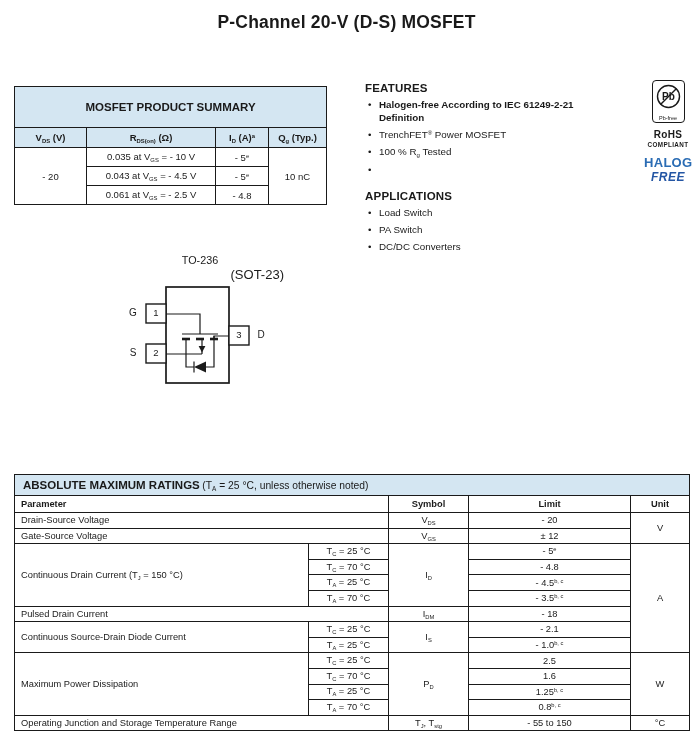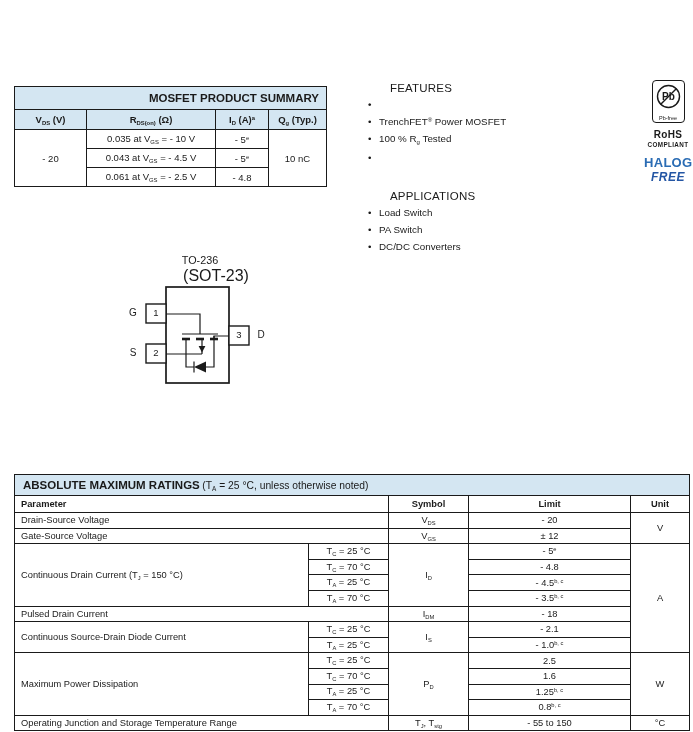--- a/index.html
+++ b/index.html
@@ -13,46 +13,46 @@
 
   
   .sb { font-size:0.62em; vertical-align:-0.3em; }
   .sp { font-size:0.62em; vertical-align:0.5em; }
 
   
   .summary { position:absolute; left:14px; top:86px; border-collapse:collapse;
     border:1.6px solid #1a1a1a; table-layout:fixed; width:312px; }
   .summary th, .summary td { border:1px solid #1a1a1a; font-size:9.5px; text-align:center; vertical-align:middle; }
   .summary .t-title { background:#d4e6f2; font-weight:bold; font-size:11.5px;
-    text-align:right; padding:5px 7px; height:21px; }
+    text-align:center; padding:14px 7px; height:21px; }
   .summary th { background:#d4e6f2; height:20px; font-weight:bold; }
   .summary td { height:19px; }
 
   
   .features { position:absolute; left:365px; top:82px; width:278px; }
   .applications { position:absolute; left:365px; top:190px; width:278px; }
-  .sec-title { font-weight:normal; font-size:11.5px; margin-bottom:5px; letter-spacing:0.2px;margin-left:25px; }
+  .sec-title { font-weight:bold; font-size:11.5px; margin-bottom:5px; letter-spacing:0.2px; }
   .b-row { display:flex; font-size:9.8px; margin-bottom:4.5px; line-height:1.3; }
   .b-dot { width:14px; flex:none; padding-left:3px; }
   .bold-item { font-weight:bold; }
 
   
   .badges { position:absolute; left:644px; top:80px; width:48px; text-align:center; }
   .pb-box { position:relative; width:33px; height:43px; border:1.8px solid #1a1a1a;
     border-radius:4px; margin:0 auto; }
   .pb-free-label { position:absolute; bottom:1px; left:0; width:100%; font-size:5.5px; }
   .rohs { font-size:10px; font-weight:bold; margin-top:6px; letter-spacing:0.3px; }
   .compliant { font-size:6.3px; font-weight:bold; letter-spacing:0.4px; margin-top:1px; }
   .halogen { font-size:13px; font-weight:bold; color:#2a6cb4; margin-top:7px; letter-spacing:0.3px; }
   .free { font-size:12px; font-weight:bold; font-style:italic; color:#2456a4; letter-spacing:0.5px; }
 
   
   .pkg-name { position:absolute; left:120px; top:254px; width:160px; text-align:center;
     font-weight:normal; font-size:10.8px; }
-  .pkg-variant { position:absolute; left:136px; top:267px; width:160px; text-align:center; font-size:16px; }
+  .pkg-variant { position:absolute; left:124px; top:267px; width:160px; text-align:right; font-size:13px; }
   .pkg-svg { position:absolute; left:120px; top:280px; }
   .pin-num { position:absolute; width:20px; text-align:center; font-size:9.5px; }
   .pin-letter { position:absolute; width:14px; text-align:center; font-size:10px; }
 
   
   .amr { position:absolute; left:14px; top:474px; border-collapse:collapse;
     border:1.8px solid #1a1a1a; table-layout:fixed; width:675px; }
   .amr td, .amr th { border:1px solid #1a1a1a; font-size:9.3px; vertical-align:middle;
     text-align:center; padding:0; }
   .amr .t-title { background:#d4e6f2; text-align:left; padding:3px 8px; height:21px; }
@@ -60,20 +60,21 @@
   .amr .t-title .note { font-size:10.3px; }
   .amr th { height:17px; font-weight:bold;text-align:center; }
   .amr th.left, .amr td.left { text-align:left; padding-left:6px; }
   .amr td { height:15.6px; }
 </style>
 </head>
 <body>
 
 <div class="page">
 
+  <div class="doc-title">P-Channel 20-V (D-S) MOSFET</div>
 
   <table class="summary">
     <colgroup>
         <col style="width:72px">
         <col style="width:129px">
         <col style="width:53px">
         <col style="width:58px">
       </colgroup>
     <tbody>
         <tr>
@@ -99,20 +100,21 @@
       <td><span>0.061 at V</span><span class="sb">GS</span><span> = - 2.5 V</span></td>
       <td><span>- 4.8</span><span class="sp"></span></td>
     </tr>
   </tbody>
     </table>
 
   <div class="features">
     <div class="sec-title">FEATURES</div>
     <div class="b-row bold-item">
       <span class="b-dot">•</span>
+      <span><span>Halogen-free According to IEC 61249-2-21</span><br><span>Definition</span></span>
     </div>
     <div class="b-row">
       <span class="b-dot">•</span>
       <span><span>TrenchFET</span><span class="sp">®</span><span> Power MOSFET</span></span>
     </div>
     <div class="b-row">
       <span class="b-dot">•</span>
       <span><span>100 % R</span><span class="sb">g</span><span> Tested</span></span>
     </div>
     <div class="b-row">

